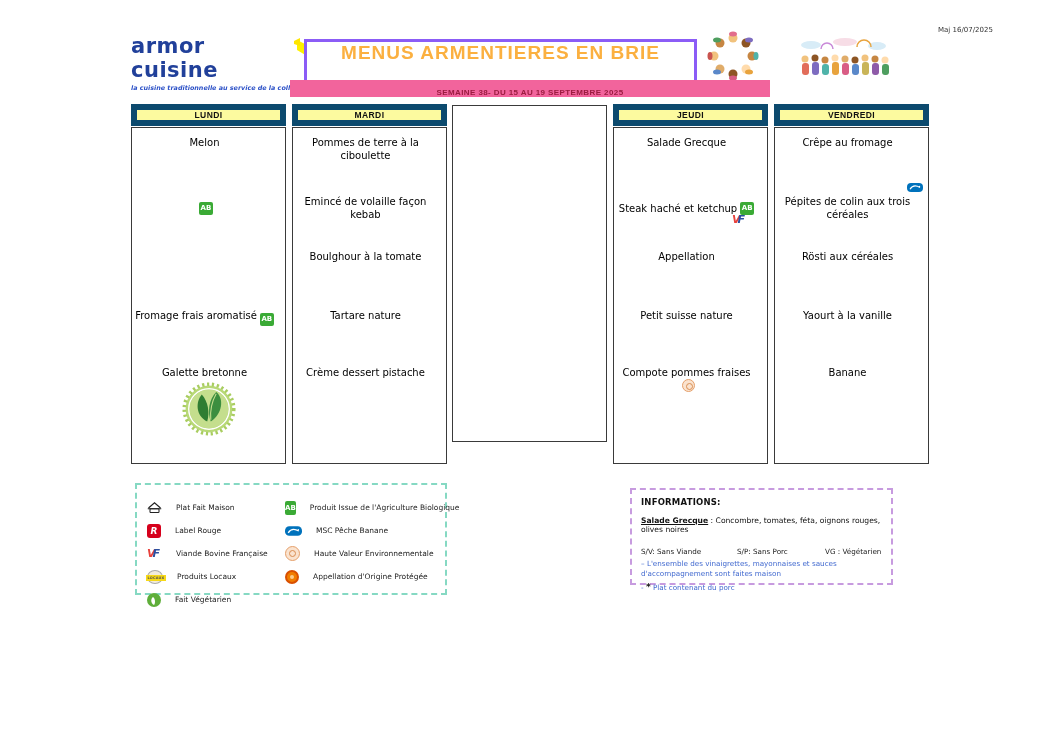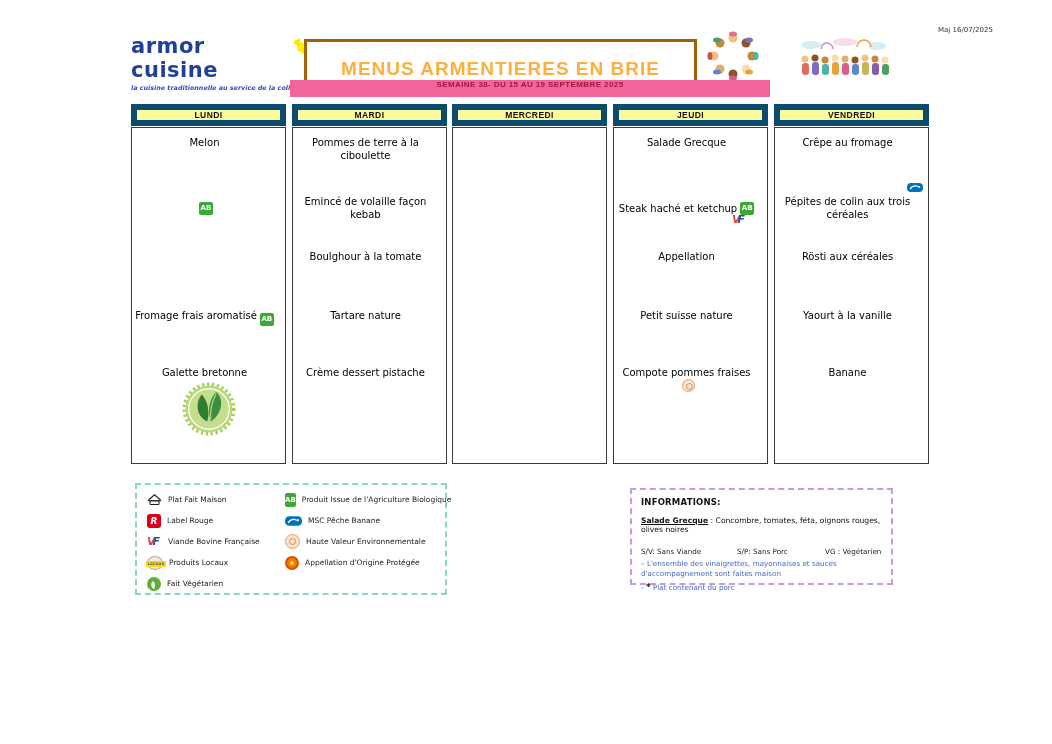--- a/index.html
+++ b/index.html
@@ -5,31 +5,31 @@
   * { margin:0; padding:0; box-sizing:border-box; }
   body { background:#ffffff; font-family:"DejaVu Sans", sans-serif; }
   .page { position:relative; width:1052px; height:744px; background:#fff; overflow:hidden; }
 
   
   .maj { position:absolute; left:938px; top:26px; font-size:7px; color:#333; }
   .brand { position:absolute; left:131px; top:34px; width:160px; }
   .brand-name { font-size:21px; font-weight:bold; color:#21409A; letter-spacing:0.5px; font-family:"DejaVu Sans", sans-serif; }
   .brand-tagline { margin-top:2px; font-size:6.4px; font-style:italic; font-weight:bold; color:#2B50C7; white-space:nowrap; }
 
-  .title-box { position:absolute; left:304px; top:39px; width:393px; height:44px; border:3px solid #a16207; background:#fff;
-    display:flex; align-items:flex-end; justify-content:center; }
+  .title-box { position:absolute; left:304px; top:39px; width:393px; height:44px; border:3px solid #8b5cf6; background:#fff;
+    display:flex; align-items:flex-start; justify-content:center; }
   .title-text { color:#FBB040; font-weight:bold; font-size:19px; letter-spacing:1px; font-family:"Liberation Sans", sans-serif; }
   .megaphone { position:absolute; left:291px; top:32px; }
 
   .clipart { position:absolute; }
   .kids-circle { left:707px; top:31px; }
   .kids-group { left:797px; top:37px; }
 
   .week-banner { position:absolute; left:290px; top:80px; width:480px; height:17px; background:#F2649C;
-    display:flex; align-items:flex-start; justify-content:center; }
+    display:flex; align-items:flex-end; justify-content:center; }
   .week-banner span { color:#9B1C40; font-weight:bold; font-size:8px; letter-spacing:0.4px; font-family:"Liberation Sans", sans-serif; }
 
   
   .day-col { position:absolute; top:104px; width:155px; }
   .day-head { height:22px; border:6px solid #0c4a6e; background:#FCFA9F; display:flex; align-items:center; justify-content:center; }
   .day-head span { font-size:8.5px; font-weight:bold; letter-spacing:0.4px; color:#111; font-family:"Liberation Sans", sans-serif; }
   .day-body { position:relative; margin-top:1px; height:337px; border:1px solid #3a3a3a; background:#fff; }
 
   .cell { position:absolute; left:2px; right:10px; text-align:center; font-size:10px; color:#000; line-height:1.3; }
   .row-starter { top:8px; }
@@ -58,21 +58,21 @@
   .icon-aop::after { content:""; position:absolute; left:3px; top:3px; width:4px; height:4px; border-radius:50%; background:#FBCB8B; }
   .legend-hve { width:15px; height:15px; }
 
   .veg-pos { position:absolute; top:254px; left:50%; transform:translateX(-50%); }
 
   
   .legend { position:absolute; left:135px; top:483px; width:312px; height:112px; border:2px dashed #86D9C3; background:#fff; padding:7px 8px; }
   .legend-col { position:absolute; top:7px; }
   .legend-col.left { left:10px; width:130px; }
   .legend-col.right { left:148px; width:158px; }
-  .legend-item { display:flex; align-items:center; gap:6px; height:15px; margin-bottom:6px; }
+  .legend-item { display:flex; align-items:center; gap:14px; height:15px; margin-bottom:6px;margin-top:8px; }
   .legend-item .lbl { font-size:7.5px; color:#222; white-space:nowrap; }
 
   
   .infos { position:absolute; left:630px; top:488px; width:263px; height:97px; border:2px dashed #C79BDF; background:#fff; padding:7px 9px; }
   .infos-title { font-size:8.5px; font-weight:bold; color:#111; letter-spacing:0.2px; }
   .infos-dish { margin-top:9px; font-size:7.6px; color:#111; }
   .infos-dish .dish-name { font-weight:bold; text-decoration:underline; }
   .infos-abbrev { margin-top:13px; display:flex; font-size:7.2px; color:#222; }
   .infos-abbrev span:nth-child(1) { width:96px; }
   .infos-abbrev span:nth-child(2) { width:88px; }
@@ -189,23 +189,20 @@
       <div class="cell row-main">
           <span>Emincé de volaille façon kebab</span>
         </div>
       <div class="cell row-side"><span>Boulghour à la tomate</span></div>
       <div class="cell row-dairy"><span>Tartare nature</span></div>
       <div class="cell row-dessert"><span>Crème dessert pistache</span></div>
     </div>
   </div>
 
   <div class="day-col" style="left:452px">
-    <div class="day-head">
-        <span>MERCREDI</span>
-      </div>
     <div class="day-body"></div>
   </div>
 
   <div class="day-col" style="left:613px">
     <div class="day-head">
         <span>JEUDI</span>
       </div>
     <div class="day-body">
       <div class="cell row-starter"><span>Salade Grecque</span></div>
       <div class="cell row-main">

